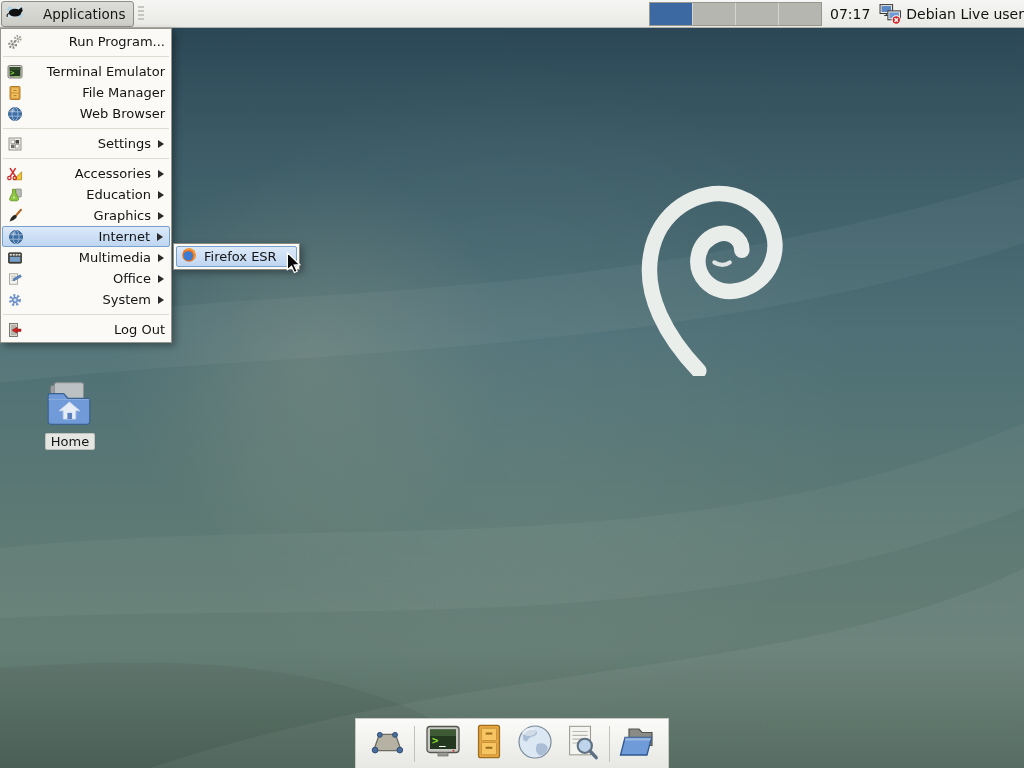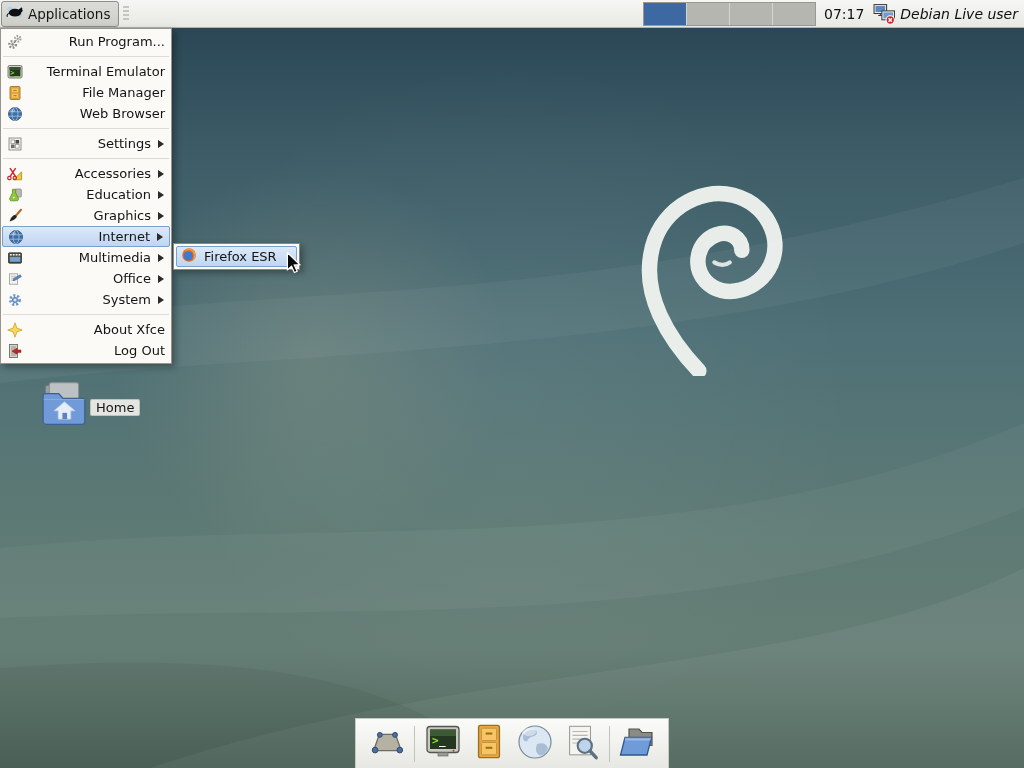--- a/index.html
+++ b/index.html
@@ -21,35 +21,35 @@
   #swooshes{position:absolute;left:0;top:0;}
   #debian-logo{position:absolute;left:618px;top:150px;}
   
   #panel{
     position:absolute;top:0;left:0;width:1024px;height:28px;box-sizing:border-box;
     background:linear-gradient(#f6f6f4,#e8e8e4);
     border-bottom:1px solid #b2b2ac;
     display:flex;align-items:center;z-index:50;
   }
   #apps-btn{
-    height:24px;margin-left:1px;display:flex;align-items:center;gap:3px;
+    height:24px;margin-left:1px;display:flex;align-items:center;gap:18px;
     padding:0 8px 0 4px;border:1px solid #8f8f89;border-radius:3px;
     background:linear-gradient(#dcddd8,#cdcec8);
     font-size:13.5px;color:#161616;cursor:default;
   }
   .grip{width:6px;height:16px;margin-left:4px;
     background-image:repeating-linear-gradient(to bottom,#c6c6c0 0 2px,rgba(0,0,0,0) 2px 4px);}
   .spacer{flex:1;}
   #pager{display:flex;height:24px;border:1px solid #98988f;box-sizing:border-box;}
   #pager .ws{width:42px;height:22px;}
   #pager .ws.active{background:#3d69a3;}
   #pager .ws.inactive{background:#b6b6b0;border-left:1px solid #d6d6d0;}
   #clock{font-size:14px;color:#101010;margin:0 8px;}
   #net{width:24px;height:24px;display:flex;align-items:center;justify-content:center;}
-  #user-label{font-size:14px;color:#101010;margin:0 6px 0 4px;white-space:nowrap;font-style:italic;}
+  #user-label{font-size:14px;color:#101010;margin:0 0 0 4px;white-space:nowrap;}
   
   #menu{
     position:absolute;top:28px;left:0;width:172px;box-sizing:border-box;
     background:#fbfaf6;border:1px solid #95958d;
     box-shadow:3px 3px 7px rgba(0,0,0,0.35);
     padding:2px 0;z-index:60;
   }
   .menu-item{
     height:21px;box-sizing:border-box;display:flex;align-items:center;gap:7px;
     padding:0 5px;margin:0 1px;font-size:13px;color:#141414;white-space:nowrap;
@@ -74,21 +74,21 @@
     height:21px;box-sizing:border-box;display:flex;align-items:center;gap:7px;
     padding:0 4px;font-size:13px;color:#141414;white-space:nowrap;
   }
   .submenu-item.selected{
     background:linear-gradient(#dce9f9,#bfd6f1);
     border:1px solid #7aa0cc;border-radius:2px;align-items:center;
   }
   
   .desktop-icon{
     position:absolute;left:40px;top:381px;width:60px;z-index:5;
-    display:flex;flex-direction:row;align-items:center;
+    display:flex;flex-direction:column;align-items:center;
   }
   .di-label{
     margin-top:2px;background:rgba(236,236,232,0.95);
     border:1px solid rgba(175,175,170,0.65);border-radius:2px;
     padding:0 5px;font-size:13px;color:#161616;
   }
   
   #dock{
     position:absolute;bottom:0;left:50%;transform:translateX(-50%);
     height:50px;box-sizing:border-box;display:flex;align-items:center;gap:6px;
@@ -310,28 +310,20 @@
           <circle cx="8" cy="8" r="1.1" fill="#e9eff8"></circle>
         </svg>
       </span>
       <span class="mi-label">System</span>
       <span class="mi-arrow"></span>
     </div>
     <div class="menu-sep"></div>
     <div class="menu-item">
       <span class="mi-icon">
         <svg width="16" height="16" viewBox="0 0 16 16">
-          <polygon points="8,0.8 9.9,6.1 15.2,8 9.9,9.9 8,15.2 6.1,9.9 0.8,8 6.1,6.1" fill="#f8d85a" stroke="#c9a52e" stroke-width="0.8"></polygon>
-        </svg>
-      </span>
-      <span class="mi-label">About Xfce</span>
-    </div>
-    <div class="menu-item">
-      <span class="mi-icon">
-        <svg width="16" height="16" viewBox="0 0 16 16">
           <rect x="2.5" y="1.5" width="8" height="13" fill="#d8d5cd" stroke="#6f6f67" stroke-width="0.9"></rect>
           <rect x="4" y="3" width="5" height="10" fill="#b6b3ab"></rect>
           <path d="M5 8.2 L10 5.2 v1.8 h4 v2.4 h-4 v1.8 z" fill="#cc2222" stroke="#8a1515" stroke-width="0.5"></path>
         </svg>
       </span>
       <span class="mi-label">Log Out</span>
     </div>
   </div>
 
 <div id="submenu">

